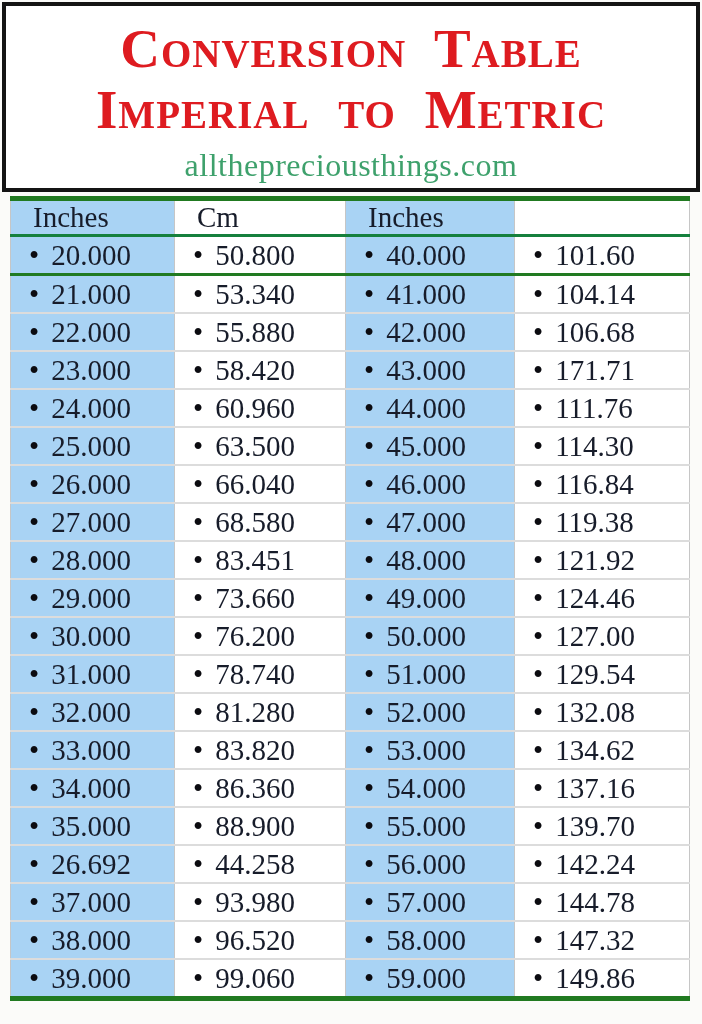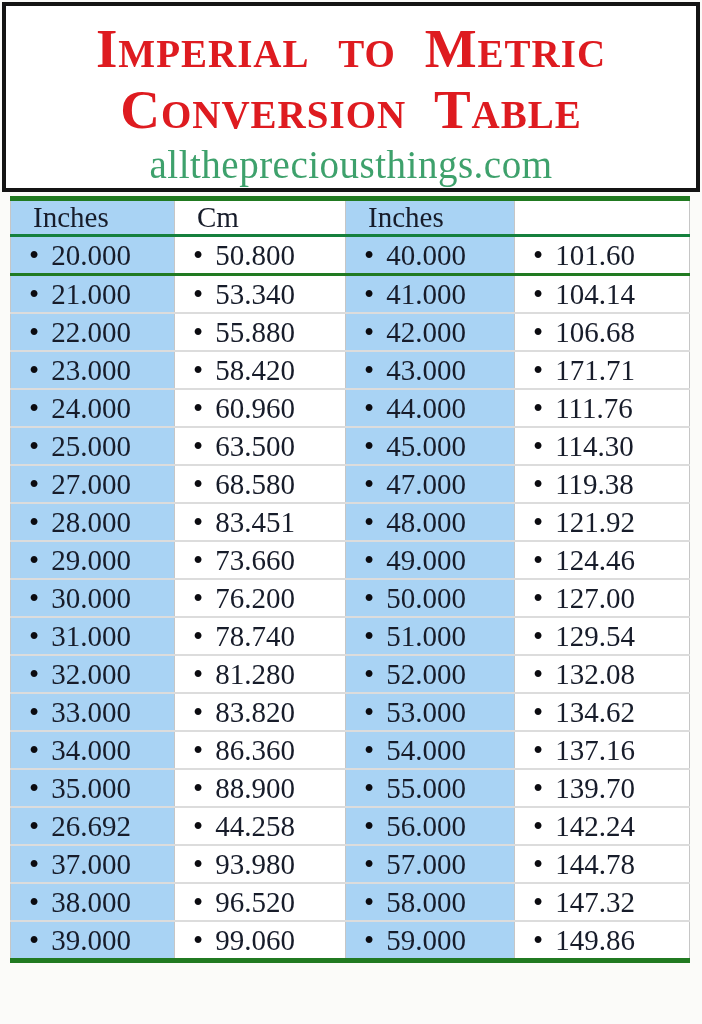--- a/index.html
+++ b/index.html
@@ -35,21 +35,21 @@
   .title-line {
     font-variant: small-caps;
     font-weight: bold;
     font-size: 55px;
     line-height: 61px;
     letter-spacing: 1px;
     word-spacing: 14px;
     color: #de1b20;
   }
   .website {
-    font-size: 39px;
+    font-size: 32px;
     line-height: 50px;
     color: #3ea16c;
     letter-spacing: 0.5px;
   }
 
   
   .table-wrap {
     position: absolute;
     left: 10px;
     top: 196px;
@@ -107,22 +107,22 @@
     font-size: 29px;
     color: #0b0b10;
   }
 </style>
 </head>
 <body>
 
 <div class="page">
 
   <div class="header-box">
+    <div class="title-line">Conversion Table</div>
     <div class="title-line">Imperial to Metric</div>
-    <div class="title-line">Conversion Table</div>
     <div class="website">allthepreciousthings.com</div>
   </div>
 
   <div class="table-wrap">
     <table class="conv">
       <colgroup>
         <col class="c1">
           <col class="c2">
           <col class="c3">
           <col class="c4">
@@ -166,20 +166,26 @@
             <td class="col-blue"><span class="bullet">•</span><span>44.000</span></td>
             <td class="col-white"><span class="bullet">•</span><span>111.76</span></td>
           </tr>
           <tr>
             <td class="col-blue"><span class="bullet">•</span><span>25.000</span></td>
             <td class="col-white"><span class="bullet">•</span><span>63.500</span></td>
             <td class="col-blue"><span class="bullet">•</span><span>45.000</span></td>
             <td class="col-white"><span class="bullet">•</span><span>114.30</span></td>
           </tr>
           <tr>
+            <td class="col-blue"><span class="bullet">•</span><span>26.000</span></td>
+            <td class="col-white"><span class="bullet">•</span><span>66.040</span></td>
+            <td class="col-blue"><span class="bullet">•</span><span>46.000</span></td>
+            <td class="col-white"><span class="bullet">•</span><span>116.84</span></td>
+          </tr>
+          <tr>
             <td class="col-blue"><span class="bullet">•</span><span>27.000</span></td>
             <td class="col-white"><span class="bullet">•</span><span>68.580</span></td>
             <td class="col-blue"><span class="bullet">•</span><span>47.000</span></td>
             <td class="col-white"><span class="bullet">•</span><span>119.38</span></td>
           </tr>
           <tr>
             <td class="col-blue"><span class="bullet">•</span><span>28.000</span></td>
             <td class="col-white"><span class="bullet">•</span><span>83.451</span></td>
             <td class="col-blue"><span class="bullet">•</span><span>48.000</span></td>
             <td class="col-white"><span class="bullet">•</span><span>121.92</span></td>

